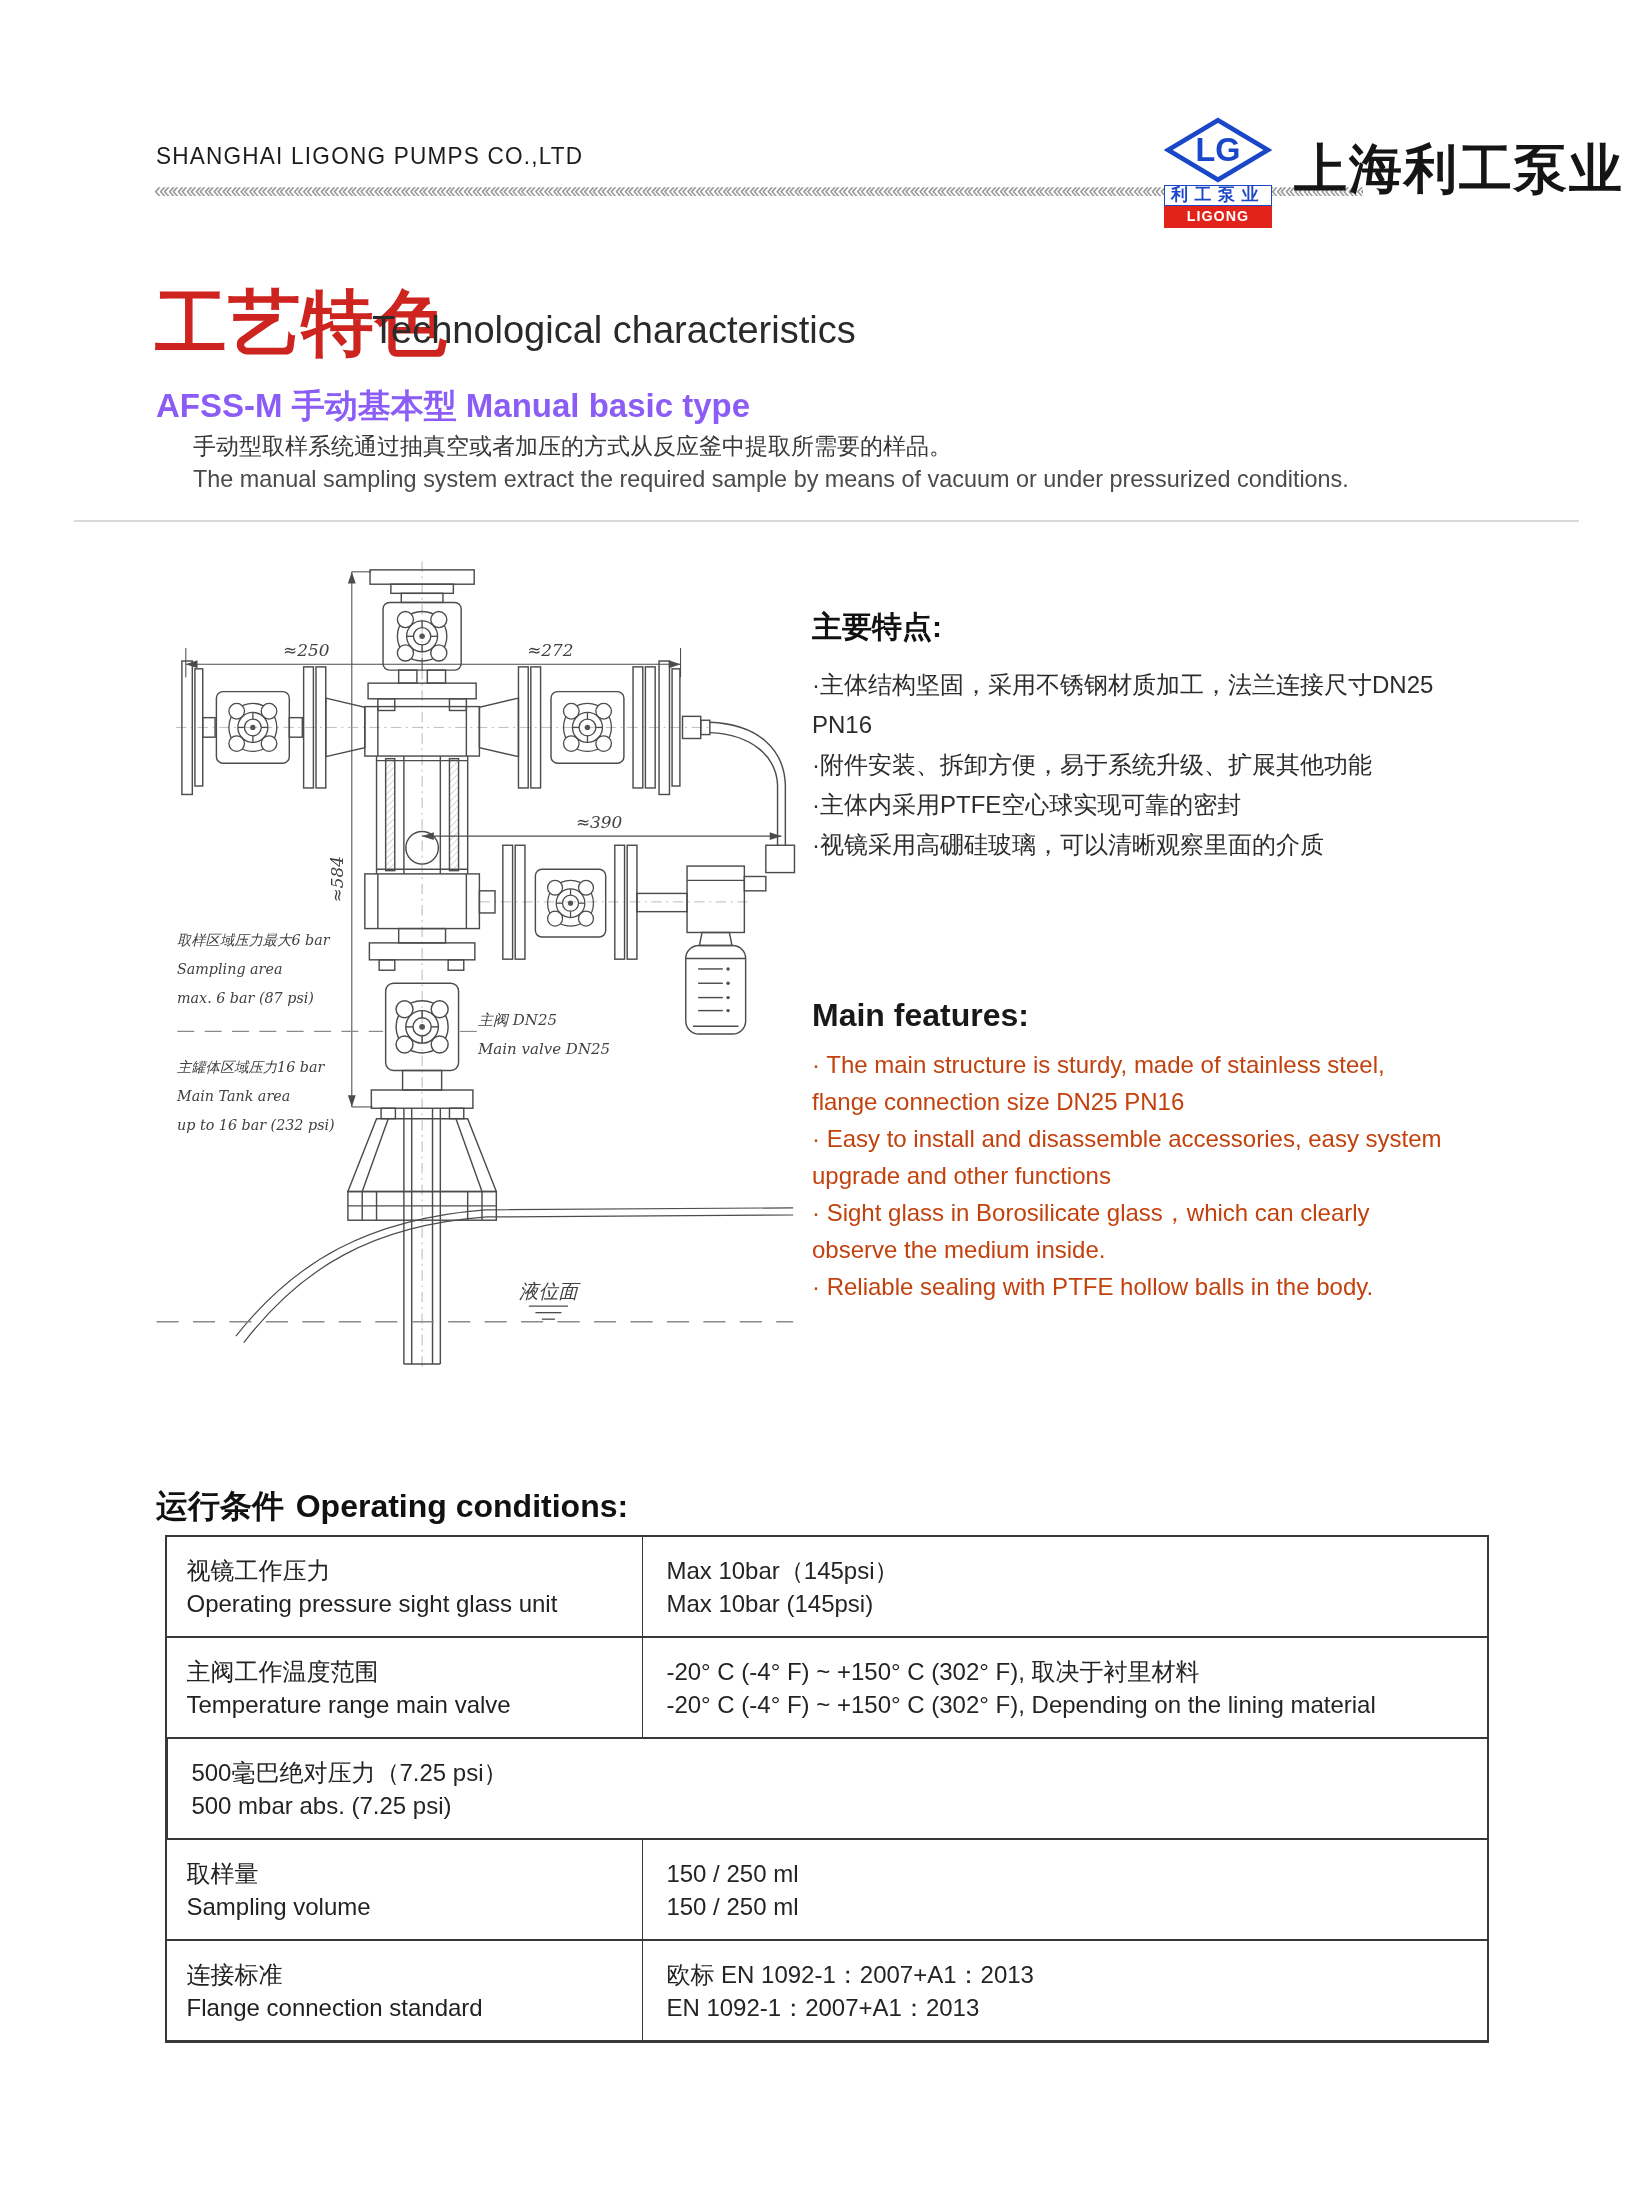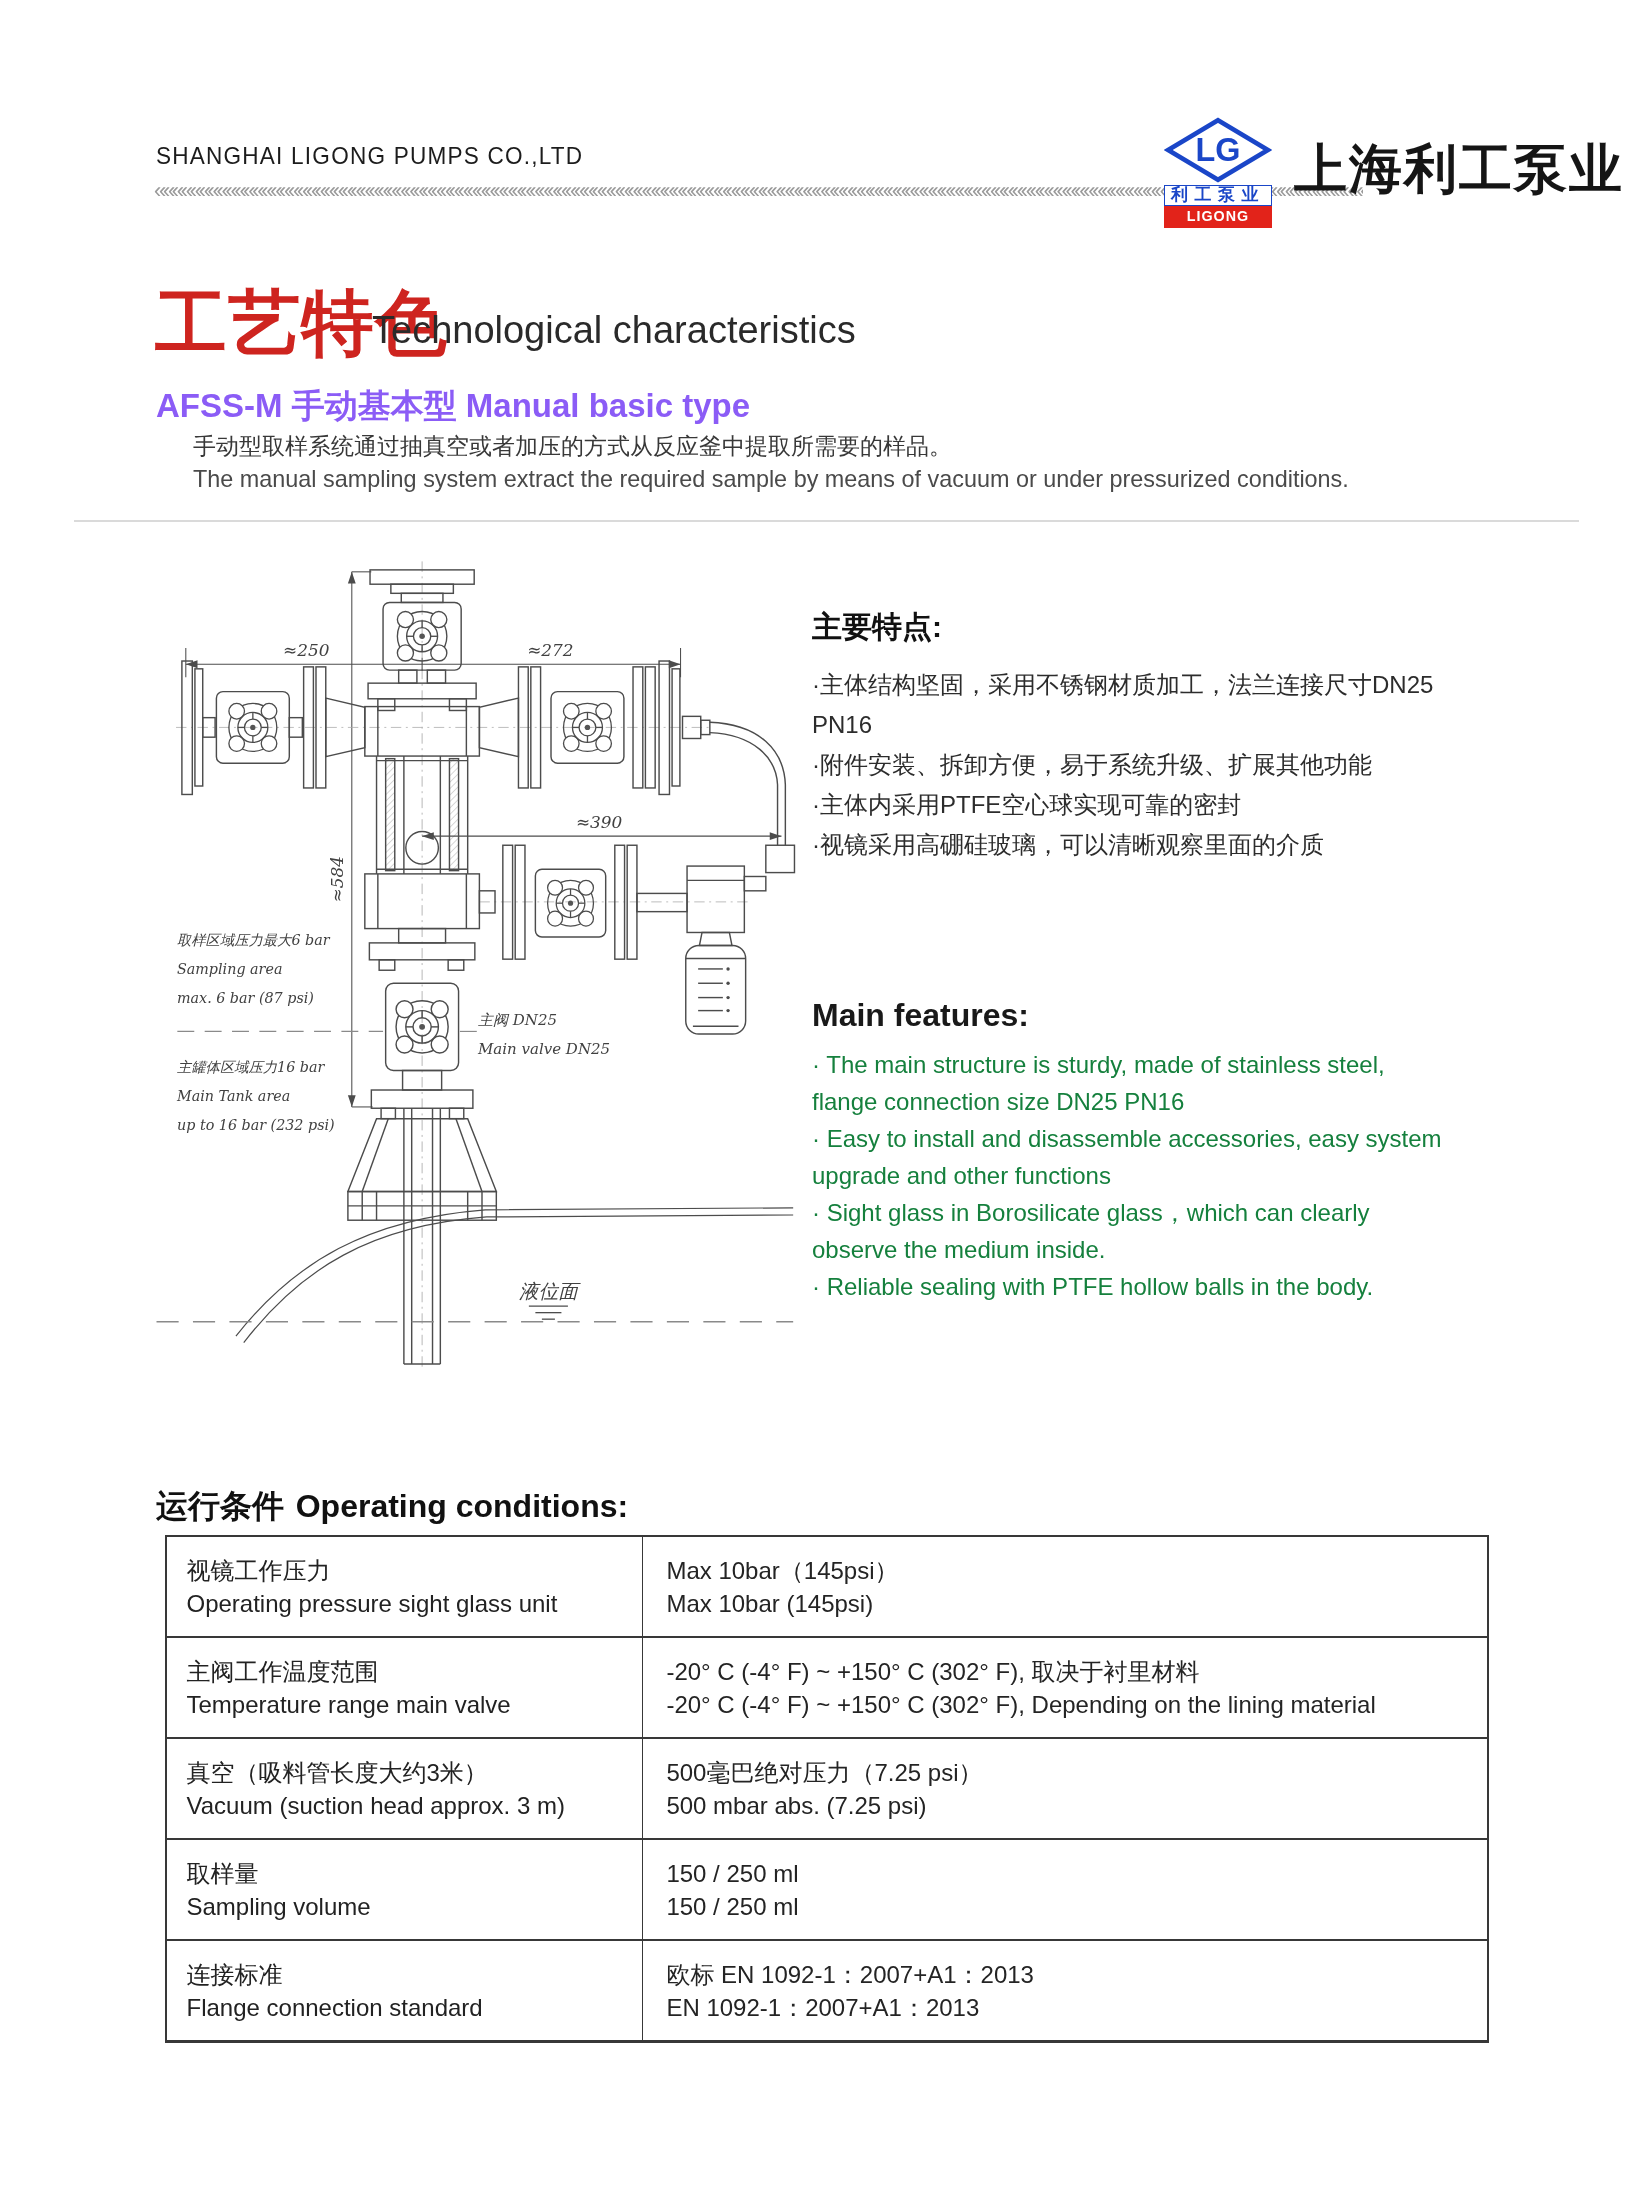--- a/index.html
+++ b/index.html
@@ -23,21 +23,21 @@
   .subtitle{left:156px;top:384px;font-size:33px;font-weight:bold;color:#8b5cf6;}
   .intro-cn{left:193px;top:431px;font-size:23px;color:#383838;}
   .intro-en{left:193px;top:466px;font-size:23.4px;color:#4a4a4a;}
   .divider{left:74px;top:520px;width:1505px;height:2px;background:#dadada;}
   
   .feat-cn{left:812px;top:607px;width:706px;}
   .feat-cn h3{margin:0 0 17px 0;font-size:30px;color:#111;}
   .feat-cn .fi{font-size:24px;line-height:40px;color:#2c2c2c;}
   .feat-en{left:812px;top:997px;width:716px;}
   .feat-en h3{margin:0 0 11.7px 0;font-size:32px;color:#191919;}
-  .feat-en .fi{font-size:24px;line-height:37px;color:#15803d;}
+  .feat-en .fi{font-size:24px;line-height:37px;color:#c2410c;}
   
   .op-head{left:156px;top:1485px;font-size:32px;font-weight:bold;color:#111;}
   .op-head .en{margin-left:11.7px;}
   .optable{left:165px;top:1535px;width:1324px;border:2px solid #383838;border-bottom-width:3.3px;box-sizing:border-box;}
   .optable .row{display:grid;grid-template-columns:475px 1fr;min-height:99px;}
   .optable .row + .row{border-top:2px solid #383838;}
   .optable .cell{display:flex;align-items:center;font-size:24px;line-height:33px;color:#222;}
   .optable .param{padding:9px 6.5px 9px 19.5px;}
   .optable .value{border-left:1.3px solid #383838;padding:9px 10.4px 9px 23.4px;color:#242424;}
   
@@ -318,22 +318,20 @@
     <div class="cell value prl">Max 10bar（145psi）
 Max 10bar (145psi)</div>
   </div>
   <div class="row">
     <div class="cell param prl">主阀工作温度范围
 Temperature range main valve</div>
     <div class="cell value prl">-20° C (-4° F) ~ +150° C (302° F), 取决于衬里材料
 -20° C (-4° F) ~ +150° C (302° F), Depending on the lining material</div>
   </div>
   <div class="row">
-    <div class="cell param prl">真空（吸料管长度大约3米）
-Vacuum (suction head approx. 3 m)</div>
     <div class="cell value prl">500毫巴绝对压力（7.25 psi）
 500 mbar abs. (7.25 psi)</div>
   </div>
   <div class="row">
     <div class="cell param prl">取样量
 Sampling volume</div>
     <div class="cell value prl">150 / 250 ml
 150 / 250 ml</div>
   </div>
   <div class="row">

